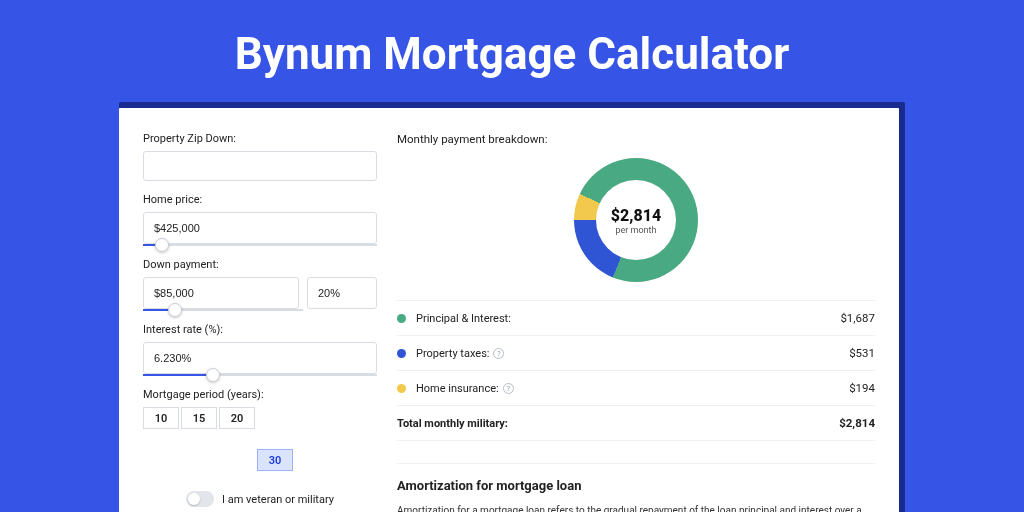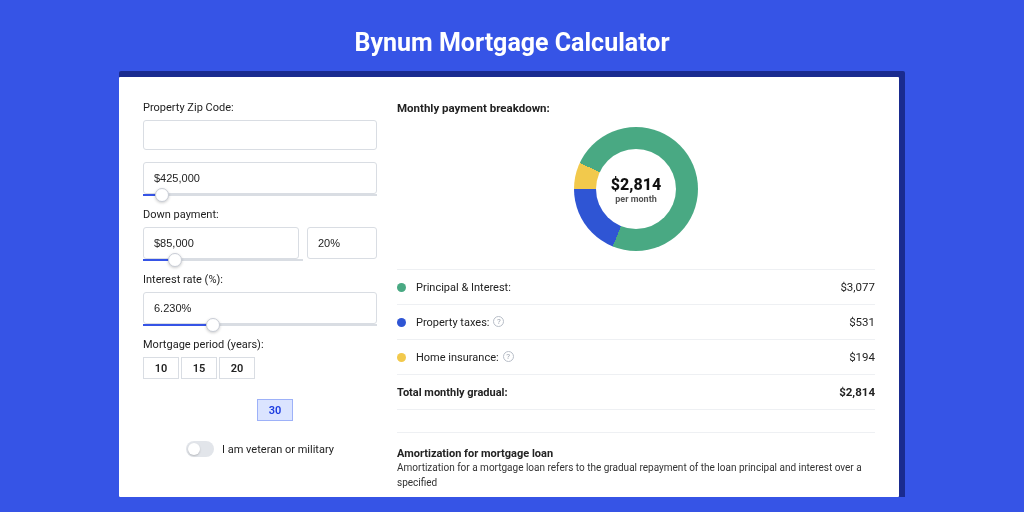--- a/index.html
+++ b/index.html
@@ -6,23 +6,23 @@
   body {
     font-family: -apple-system, BlinkMacSystemFont, "Segoe UI", Roboto, Arial, sans-serif;
     background: #3654e6;
     width: 1024px;
     height: 512px;
     overflow: hidden;
   }
   .page-title {
     color: #fff;
     text-align: center;
-    font-size: 25px;
+    font-size: 44px;
     font-weight: 700;
-    padding: 28px 0 14px 0;
+    padding: 28px 0 22px 0;
   }
   .shadow-wrap {
     width: 786px;
     margin: 0 auto;
     background: #1a2b8f;
     padding-top: 6px;
     padding-right: 6px;
     border-radius: 2px 2px 0 0;
   }
   .card {
@@ -101,75 +101,76 @@
     width: 12px; height: 12px; border-radius: 50%; background: #fff;
     box-shadow: 0 1px 2px rgba(0,0,0,.2);
   }
 
   .right {
     flex: 1;
     padding: 24px 24px 0 8px;
     font-size: 11px;
     color: #222;
   }
-  .section-title { font-weight: 700; font-size: 11.5px; margin-bottom: 12px; }
+  .section-title { font-weight: 400; font-size: 11.5px; margin-bottom: 12px; }
   .donut-wrap { display: flex; justify-content: center; margin-bottom: 18px; }
   .donut {
     width: 124px; height: 124px; border-radius: 50%;
     position: relative;
     display: flex; align-items: center; justify-content: center;
   }
   .donut-center {
     width: 80px; height: 80px; border-radius: 50%;
     background: #fff; display: flex; flex-direction: column;
     align-items: center; justify-content: center;
   }
   .donut-amount { font-weight: 800; font-size: 16px; color: #111; }
-  .donut-sub { font-size: 9px; color: #555; font-weight: bold; }
+  .donut-sub { font-size: 9px; color: #555; }
 
   .legend { border-top: 1px solid #eef0f3; }
   .legend-row {
     display: flex; align-items: center;
     padding: 10px 0;
     border-bottom: 1px solid #eef0f3;
   }
   .legend-row.total { font-weight: 700; }
   .dot { width: 9px; height: 9px; border-radius: 50%; margin-right: 10px; }
-  .legend-label { flex: 1; display: flex; align-items: flex-start; gap: 4px;}
+  .legend-label { flex: 1; display: flex; align-items: center; gap: 4px;}
   .help-icon {
     width: 11px; height: 11px; border: 1px solid #b8bec8;
     border-radius: 50%; font-size: 8px; color: #9aa1ad;
     display: inline-flex; align-items: center; justify-content: center;
   }
   .legend-val { font-size: 11.5px; }
 
   .amort {
     margin-top: 22px;
     border-top: 1px solid #eef0f3;
     padding-top: 14px;
   }
-  .amort-title { font-weight: 700; font-size: 11px; }
+  .amort-title { font-weight: 700; font-size: 13px; margin-bottom: 10px;}
   .amort-text { font-size: 10px; color: #333; line-height: 1.5; }
 </style>
 </head>
 <body>
 
 <h1 class="page-title">Bynum Mortgage Calculator</h1>
 
 <div class="shadow-wrap">
 <div class="card">
 
   <div class="left">
 
     <div class="field">
-      <label class="field-label">Property Zip Code:</label>
+      <label class="field-label">Property Zip Down:</label>
       <input class="input input-tall" value="" style="">
     </div>
 
     <div class="field">
+      <label class="field-label">Home price:</label>
       <input class="input" value="$425,000" style="">
       <div class="slider-track">
         <div class="slider-fill" id="hp-fill" style="width: 8%;"></div>
         <div class="slider-thumb" id="hp-thumb" style="left: calc(8% - 7px);"></div>
       </div>
     </div>
 
     <div class="field">
       <label class="field-label">Down payment:</label>
       <div class="row">
@@ -219,40 +220,40 @@
         </div>
       </div>
     </div>
 
     <div class="legend" id="legend">
           <div class="legend-row">
             <span class="dot" style="background: rgb(73, 169, 131);"></span>
             <span class="legend-label">
               <span>Principal &amp; Interest:</span>
             </span>
-            <span class="legend-val">$3,077</span>
+            <span class="legend-val">$1,687</span>
           </div>
           <div class="legend-row">
             <span class="dot" style="background: rgb(47, 85, 212);"></span>
             <span class="legend-label">
               <span>Property taxes:</span>
               <span class="help-icon">?</span>
             </span>
             <span class="legend-val">$531</span>
           </div>
           <div class="legend-row">
             <span class="dot" style="background: rgb(242, 201, 76);"></span>
             <span class="legend-label">
               <span>Home insurance:</span>
               <span class="help-icon">?</span>
             </span>
             <span class="legend-val">$194</span>
           </div>
           <div class="legend-row total">
-            <span class="legend-label">Total monthly gradual:</span>
+            <span class="legend-label">Total monthly military:</span>
             <span class="legend-val">$2,814</span>
           </div>
         </div>
 
     <div class="amort">
       <div class="amort-title">Amortization for mortgage loan</div>
       <div class="amort-text">Amortization for a mortgage loan refers to the gradual repayment of the loan principal and interest over a specified</div>
     </div>
   </div>
 

